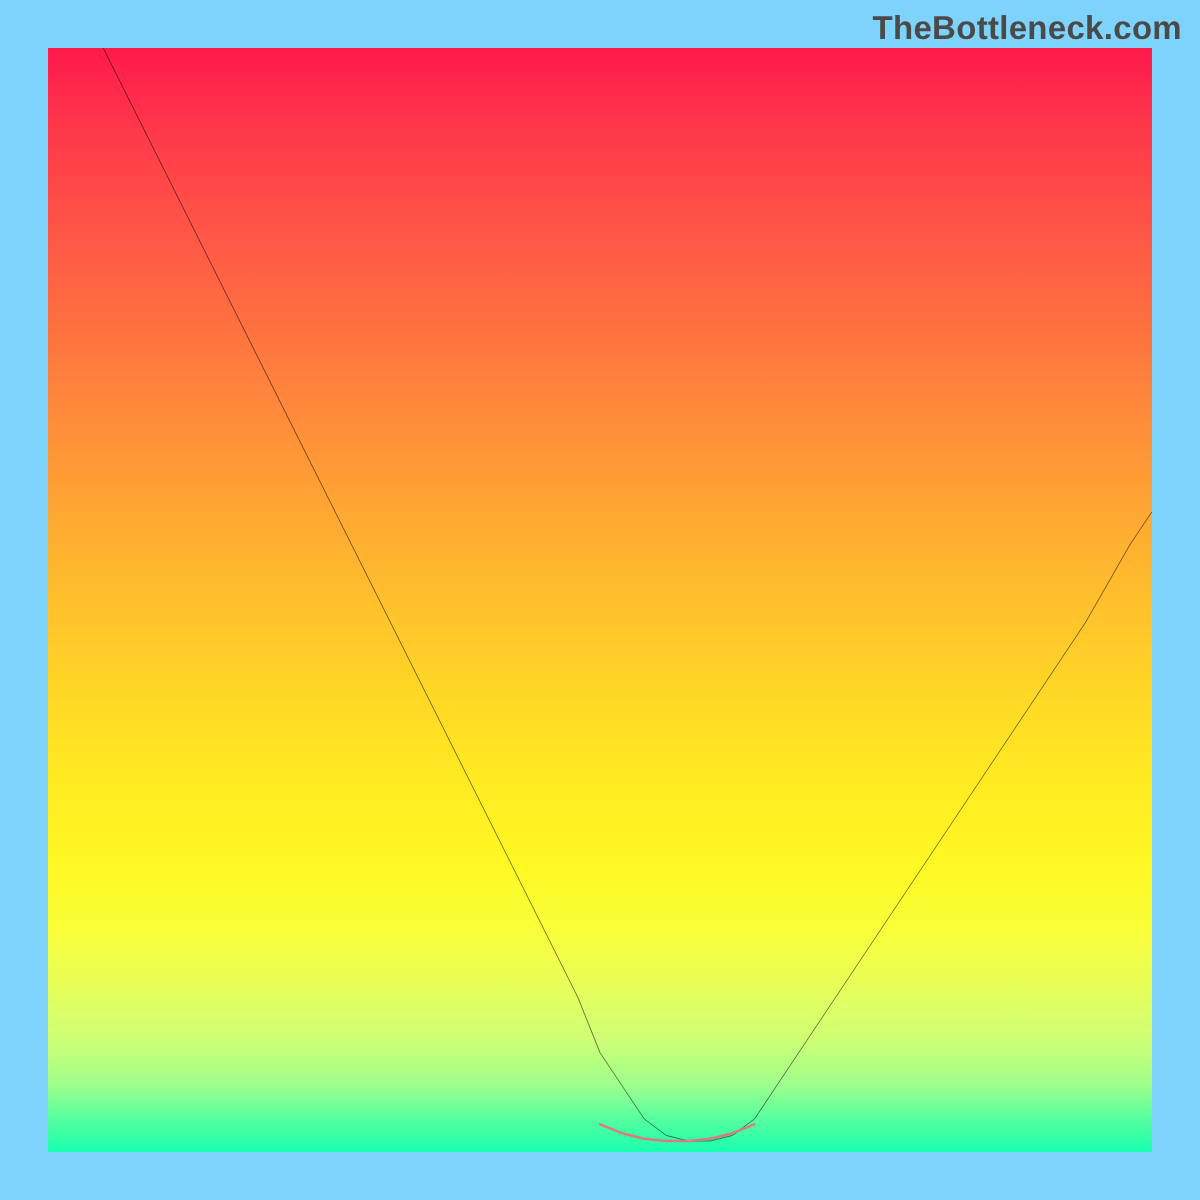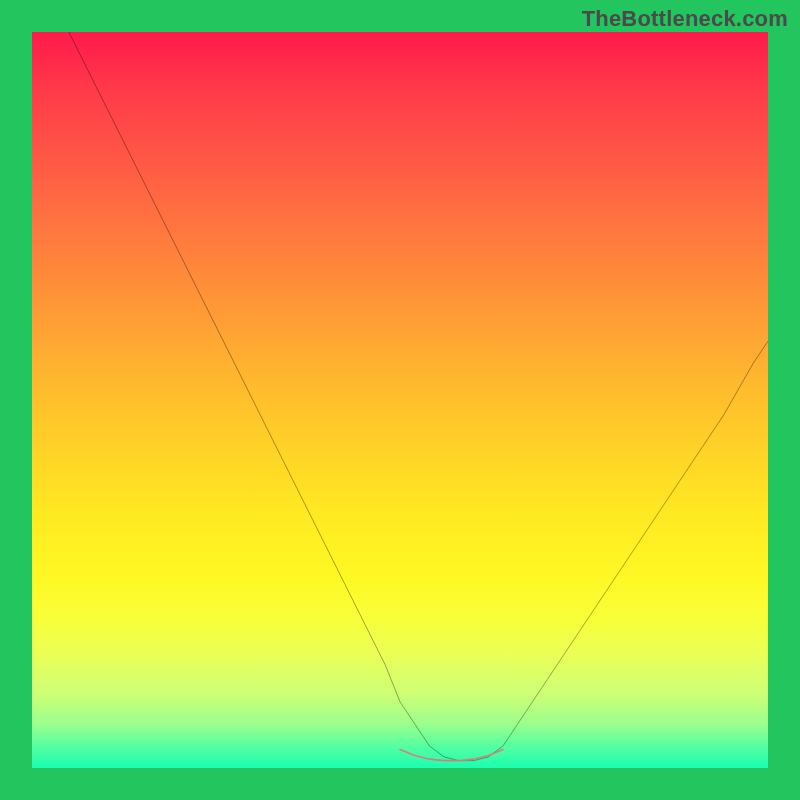--- a/index.html
+++ b/index.html
@@ -10,21 +10,21 @@
     background: #000;
     overflow: hidden;
     font-family: Arial, Helvetica, sans-serif;
   }
   .frame {
     position: absolute;
     top: 0;
     left: 0;
     width: 800px;
     height: 800px;
-    background: #22c55e;
+    background: #7dd3fc;
   }
   .plot {
     position: absolute;
     top: 32px;
     left: 32px;
     width: 736px;
     height: 736px;
     overflow: hidden;
   }
   .gradient {

